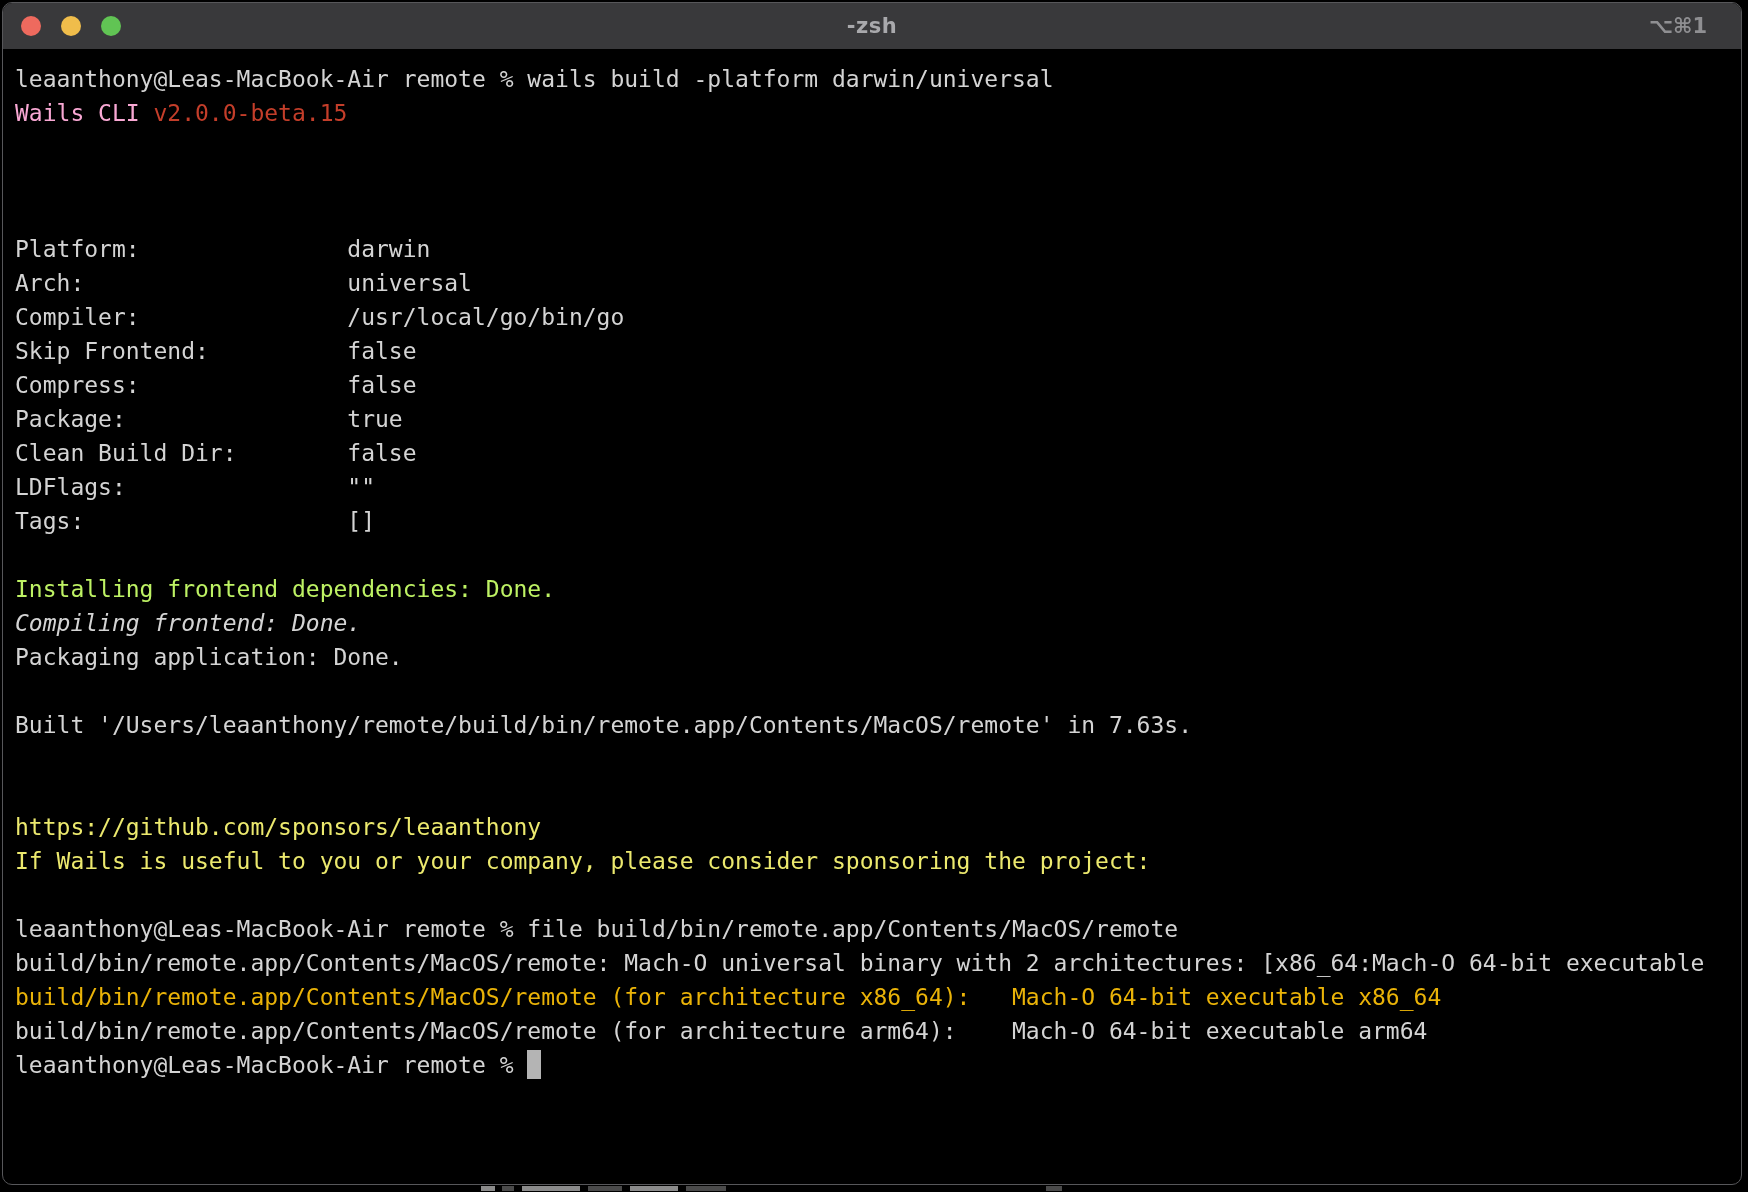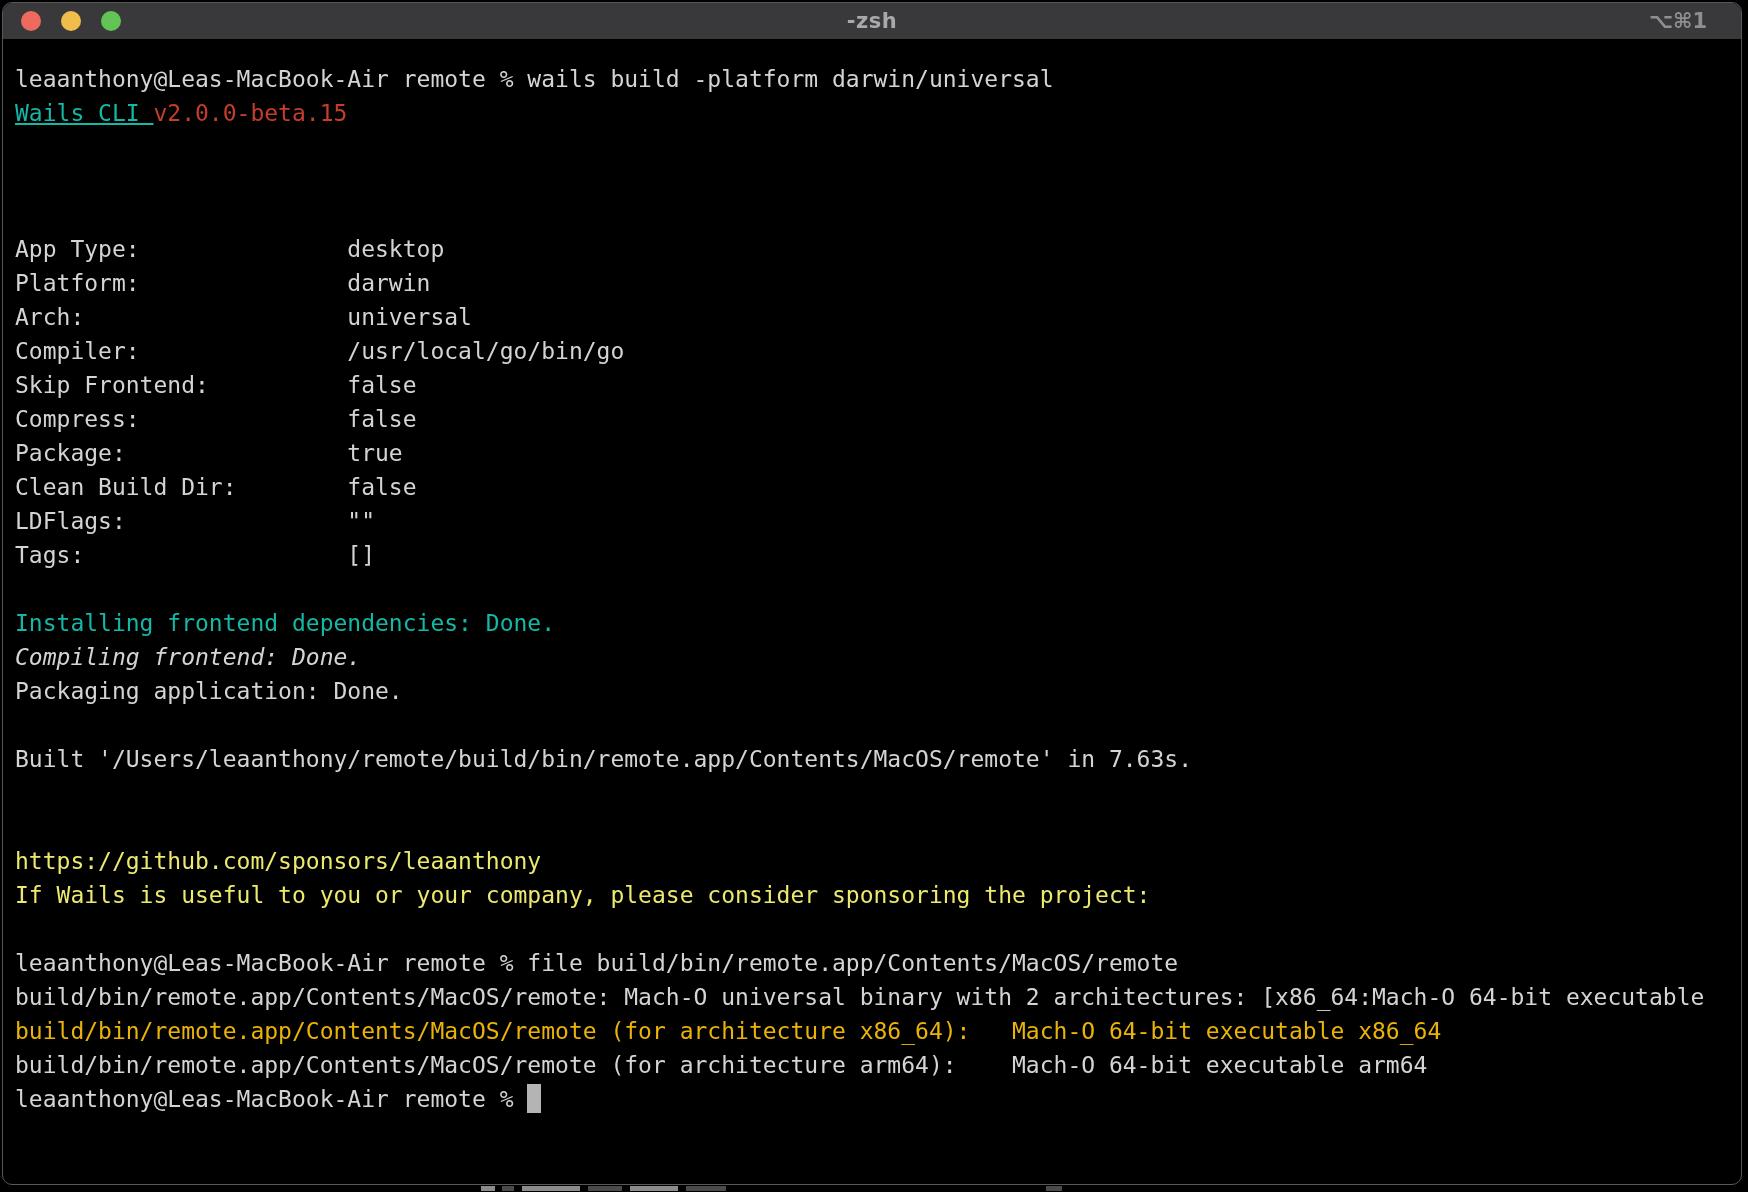--- a/index.html
+++ b/index.html
@@ -17,21 +17,21 @@
     width: 1740px;
     height: 1183px;
     background: #000;
     border: 1px solid #57575a;
     border-radius: 10px;
     overflow: hidden;
     box-sizing: border-box;
   }
   .titlebar {
     position: relative;
-    height: 36px;
+    height: 46px;
     background: #39393b;
     display: flex;
     align-items: center;
   }
   .traffic-lights {
     position: absolute;
     left: 18px;
     top: 0;
     height: 100%;
     display: flex;
@@ -116,36 +116,35 @@
     <div class="traffic-lights">
       <div class="light close"></div>
       <div class="light minimize"></div>
       <div class="light zoom"></div>
     </div>
     <div class="window-title">-zsh</div>
     <div class="shortcut-badge">⌥⌘1</div>
   </div>
   <div class="terminal-output">
       <div class="line"><span style="color: rgb(212, 212, 212);">leaanthony@Leas-MacBook-Air remote % wails build -platform darwin/universal</span></div>
-      <div class="line"><span style="color: #14b8a6; text-decoration: underline;">Wails CLI </span><span style="color: rgb(196, 62, 42);">v2.0.0-beta.15</span></div>
+      <div class="line"><span style="color: #f9a8d4;">Wails CLI </span><span style="color: rgb(196, 62, 42);">v2.0.0-beta.15</span></div>
       <div class="line"></div>
       <div class="line"></div>
       <div class="line"></div>
-      <div class="line"><span style="color: rgb(212, 212, 212);">App Type:               desktop</span></div>
       <div class="line"><span style="color: rgb(212, 212, 212);">Platform:               darwin</span></div>
       <div class="line"><span style="color: rgb(212, 212, 212);">Arch:                   universal</span></div>
       <div class="line"><span style="color: rgb(212, 212, 212);">Compiler:               /usr/local/go/bin/go</span></div>
       <div class="line"><span style="color: rgb(212, 212, 212);">Skip Frontend:          false</span></div>
       <div class="line"><span style="color: rgb(212, 212, 212);">Compress:               false</span></div>
       <div class="line"><span style="color: rgb(212, 212, 212);">Package:                true</span></div>
       <div class="line"><span style="color: rgb(212, 212, 212);">Clean Build Dir:        false</span></div>
       <div class="line"><span style="color: rgb(212, 212, 212);">LDFlags:                ""</span></div>
       <div class="line"><span style="color: rgb(212, 212, 212);">Tags:                   []</span></div>
       <div class="line"></div>
-      <div class="line"><span style="color: #14b8a6;">Installing frontend dependencies: Done.</span></div>
+      <div class="line"><span style="color: #bef264;">Installing frontend dependencies: Done.</span></div>
       <div class="line"><span style="color: rgb(212, 212, 212); font-style: italic;">Compiling frontend: Done.</span></div>
       <div class="line"><span style="color: rgb(212, 212, 212);">Packaging application: Done.</span></div>
       <div class="line"></div>
       <div class="line"><span style="color: rgb(212, 212, 212);">Built '/Users/leaanthony/remote/build/bin/remote.app/Contents/MacOS/remote' in 7.63s.</span></div>
       <div class="line"></div>
       <div class="line"></div>
       <div class="line"><span style="color: rgb(236, 233, 110);">https://github.com/sponsors/leaanthony</span></div>
       <div class="line"><span style="color: rgb(236, 233, 110);">If Wails is useful to you or your company, please consider sponsoring the project:</span></div>
       <div class="line"></div>
       <div class="line"><span style="color: rgb(212, 212, 212);">leaanthony@Leas-MacBook-Air remote % file build/bin/remote.app/Contents/MacOS/remote</span></div>

